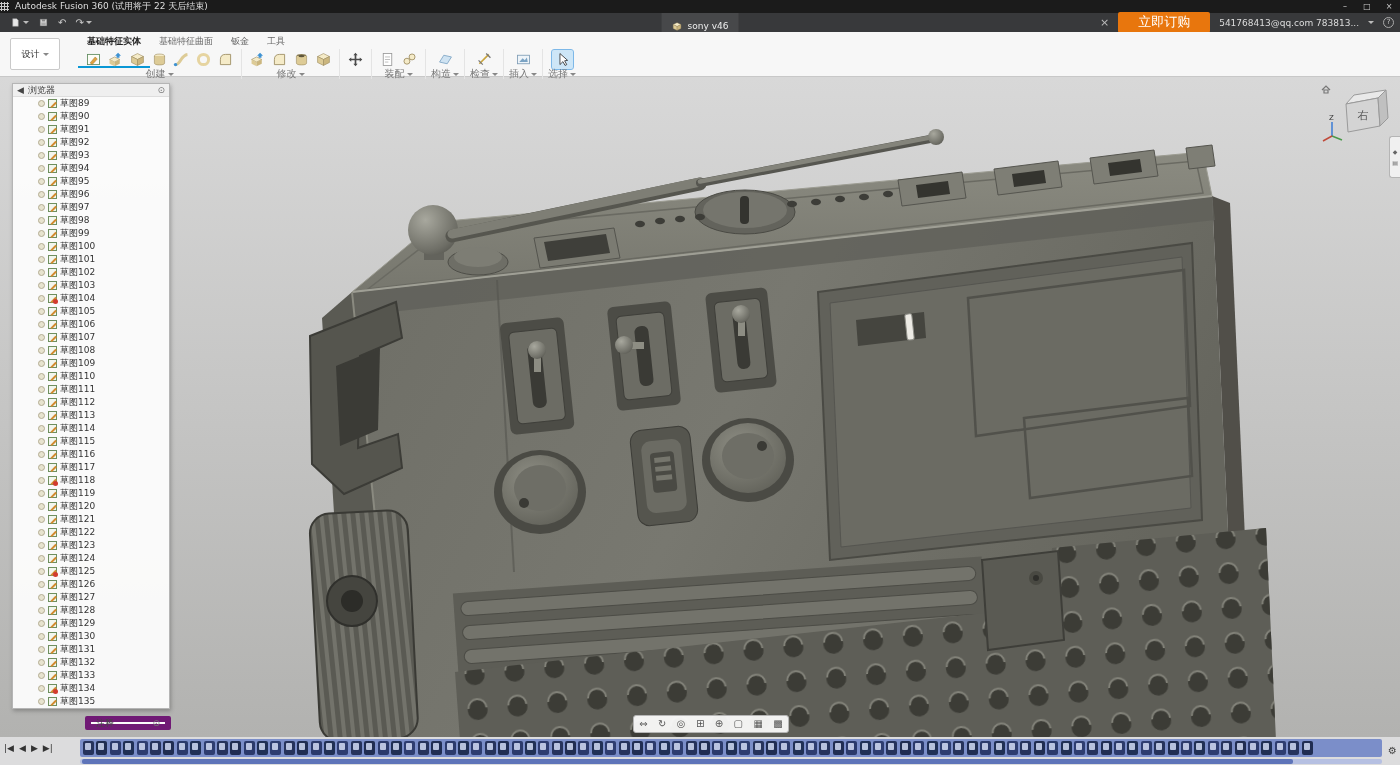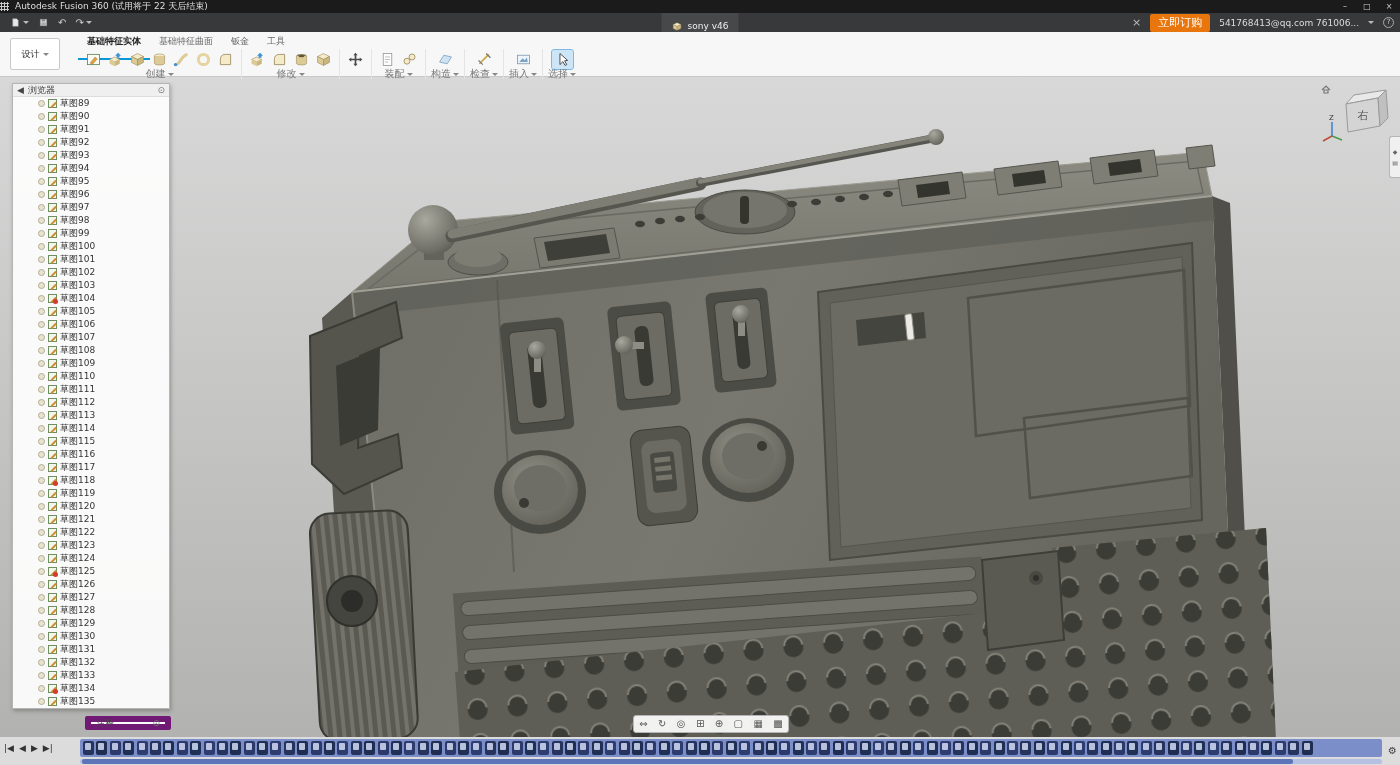--- a/index.html
+++ b/index.html
@@ -23,31 +23,31 @@
 
   
   #appbar{position:absolute;top:13px;left:0;width:1400px;height:19px;background:#38393b;color:#ccc;display:flex;align-items:center;font-size:9px;z-index:50;}
   .qat{display:flex;align-items:center;gap:9px;padding:0 10px;}
   .qat-ic{display:flex;align-items:center;gap:2px;color:#c9c9c9;font-size:10px;}
   .qat-ic svg{width:11px;height:11px;}
   .doc-tab{position:absolute;left:50%;transform:translateX(-50%);top:0;height:26px;background:#47484a;display:flex;align-items:center;gap:5px;padding:0 10px;color:#eee;}
   .tab-cube{width:11px;height:11px;}
   .right-cluster{margin-left:auto;display:flex;align-items:center;gap:9px;padding-right:6px;}
   .dismiss{color:#bbb;font-size:11px;}
-  .order-btn{background:#e8760d;color:#fff;padding:1px 8px 2px;border-radius:2px;font-size:11px;}
+  .order-btn{background:#e8760d;color:#fff;padding:1px 20px 2px;border-radius:2px;font-size:13px;}
   .account{color:#ddd;font-size:9px;max-width:150px;white-space:nowrap;overflow:hidden;}
   .help{width:11px;height:11px;border:1px solid #aaa;border-radius:50%;font-size:7px;line-height:9px;text-align:center;color:#ccc;}
   .chev{width:0;height:0;border:3px solid transparent;border-top-color:#888;display:inline-block;margin-top:3px;}
   .chev.light{border-top-color:#bbb;}
 
   
   #ribbon{position:absolute;top:32px;left:0;width:1400px;height:45px;background:#f7f7f7;border-bottom:1px solid #c8c8c8;z-index:50;}
   #workspace-btn{position:absolute;left:10px;top:6px;width:50px;height:32px;background:#fff;border:1px solid #c9c9c9;border-radius:2px;display:flex;align-items:center;justify-content:center;gap:3px;font-size:9px;color:#333;}
   #ribbon-tabs{position:absolute;left:78px;top:2px;display:flex;font-size:9px;color:#666;}
-  .rtab{padding:1px 9px 12px;}
+  .rtab{padding:1px 9px 20px;}
   .rtab.active{color:#222;font-weight:bold;box-shadow:inset 0 -2px 0 #0a97d5;}
   #ribbon-tools{position:absolute;left:78px;top:17px;display:flex;align-items:flex-start;}
   .rgroup{display:flex;flex-direction:column;align-items:center;padding:0 5px;border-right:1px solid #e4e4e4;}
   .rgroup:last-child{border-right:none;}
   .gicons{display:flex;align-items:center;gap:1px;height:20px;}
   .ticon{width:21px;height:19px;display:flex;align-items:center;justify-content:center;border-radius:2px;}
   .ticon svg{width:17px;height:17px;}
   .ticon.selected{background:#cde6f7;outline:1px solid #7db8e8;}
   .glabel{font-size:10px;color:#777;display:flex;align-items:center;gap:2px;height:10px;}
 
@@ -196,21 +196,21 @@
   </div>
   <div class="doc-tab">
     <svg class="tab-cube" viewBox="0 0 20 20">
         <use href="#sym-cube"></use>
       </svg>
     <span>sony v46</span>
   </div>
   <div class="right-cluster">
     <span class="dismiss">×</span>
     <span class="order-btn">立即订购</span>
-    <span class="account">541768413@qq.com 761006...</span>
+    <span class="account">541768413@qq.com 783813...</span>
     <span class="chev light"></span>
     <span class="help">?</span>
   </div>
 </div>
 
 <div id="ribbon">
   <div id="workspace-btn">
     <span>设计</span>
     <span class="chev"></span>
   </div>

